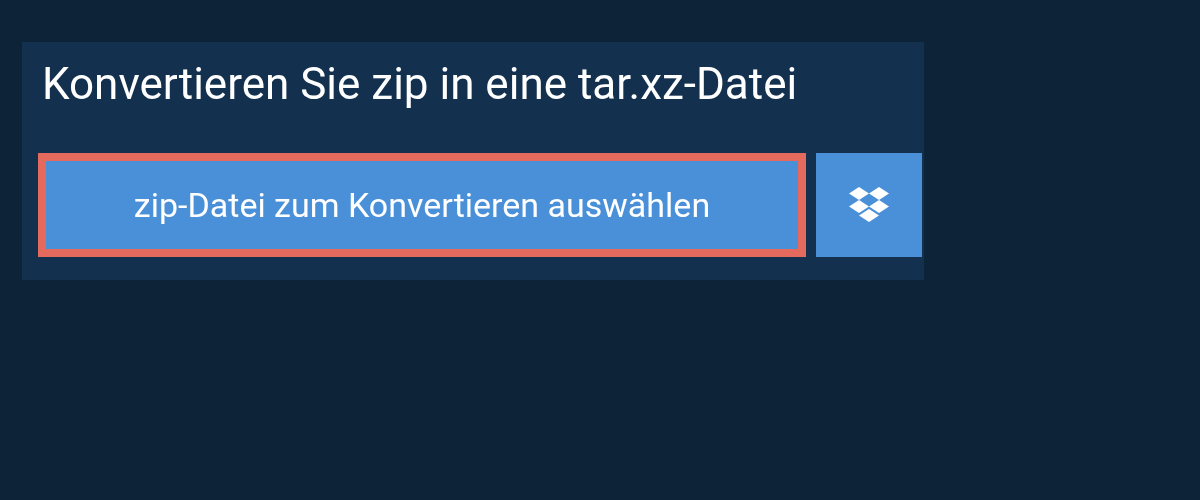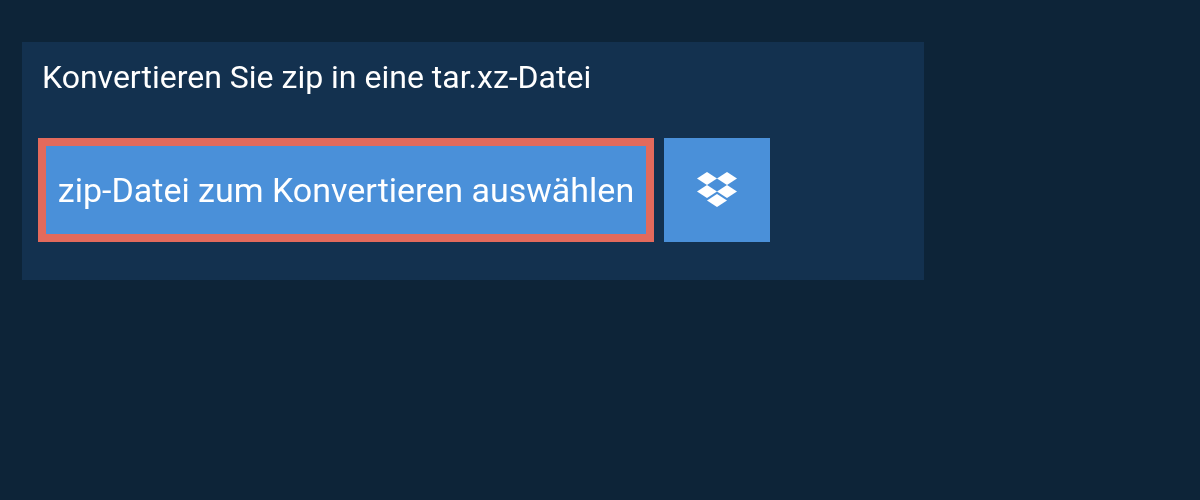--- a/index.html
+++ b/index.html
@@ -15,37 +15,37 @@
       overflow: hidden;
     }
     .panel {
       background-color: #13314f;
       margin: 42px 0 0 22px;
       width: 902px;
       height: 238px;
     }
     .heading {
       color: #ffffff;
-      font-size: 32px;
+      font-size: 44px;
       font-weight: 400;
       padding: 16px 0 0 20px;
       line-height: 1.2;
     }
     .button-row {
       display: flex;
       padding: 42px 0 0 16px;
       gap: 10px;
     }
     .select-file-button {
       background-color: #4a90d9;
       border: 8px solid #e36a5c;
       color: #ffffff;
       font-size: 34px;
       font-weight: 400;
-      width: 616px;
+      width: 768px;
       height: 104px;
       display: flex;
       align-items: center;
       justify-content: center;
       cursor: pointer;
     }
     .dropbox-button {
       background-color: #4a90d9;
       width: 106px;
       height: 104px;

